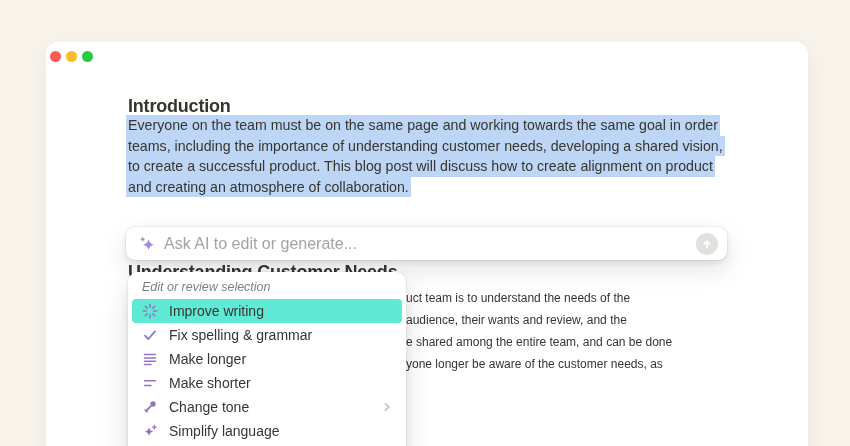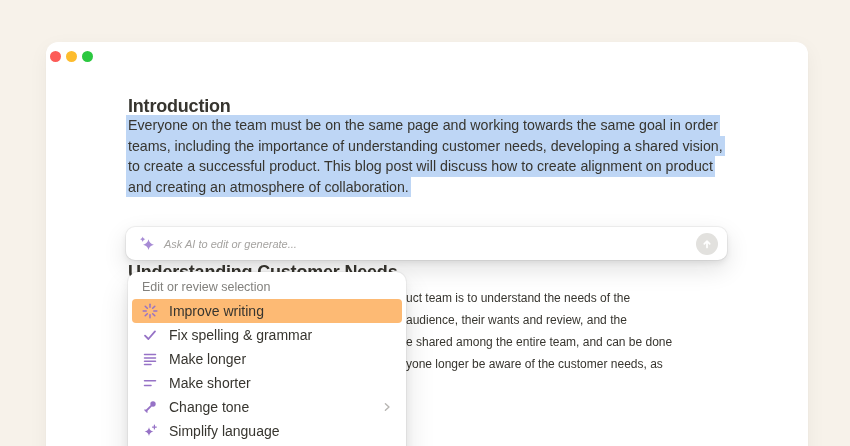--- a/index.html
+++ b/index.html
@@ -51,38 +51,38 @@
   }
   .frag-line{display:block;white-space:nowrap;}
 
   .ai-bar{
     position:absolute;left:126px;top:227px;width:601px;height:33px;z-index:10;
     background:#fff;border-radius:9px;
     box-shadow:0 0 0 1px rgba(15,15,15,0.05), 0 3px 6px rgba(15,15,15,0.08), 0 9px 24px rgba(15,15,15,0.12);
     display:flex;align-items:center;padding:0 9px;
   }
   .ai-sparkle{width:18px;height:18px;margin:0 8px 0 3px;color:var(--accent-light);flex:none;display:flex;}
-  .ai-placeholder{flex:1;font-size:11px;color:var(--placeholder);font-style:italic;}
+  .ai-placeholder{flex:1;font-size:16px;color:var(--placeholder);}
   .ai-send{
     width:22px;height:22px;border-radius:50%;background:#E2E1DE;border:none;
     display:flex;align-items:center;justify-content:center;flex:none;cursor:default;padding:0;
   }
 
   .menu{
     position:absolute;left:128px;top:272px;width:278px;height:200px;z-index:20;
     background:#fff;border-radius:10px;
     box-shadow:0 0 0 1px rgba(15,15,15,0.04), 0 5px 10px rgba(15,15,15,0.07), 0 15px 30px rgba(15,15,15,0.12);
     padding:5px 0 0;
   }
-  .menu-header{font-size:12.5px;color:var(--muted);padding:3px 14px 5px;}
+  .menu-header{font-size:12.5px;color:var(--muted);padding:3px 14px 5px;font-style:italic;}
   .menu-item{
     height:24px;margin:0 4px;padding:0 10px;border-radius:4px;
     display:flex;align-items:center;gap:11px;font-size:14px;color:var(--text);
   }
-  .menu-item.highlighted{background:#fdba74;}
+  .menu-item.highlighted{background:#5eead4;}
   .menu-icon{width:16px;height:16px;flex:none;display:flex;color:var(--accent);}
   .menu-label{flex:1;white-space:nowrap;}
   .menu-chevron{flex:none;display:flex;color:#B7B5B2;}
 </style>
 </head>
 <body>
 
 <div class="window"></div>
 
 <div class="traffic">

